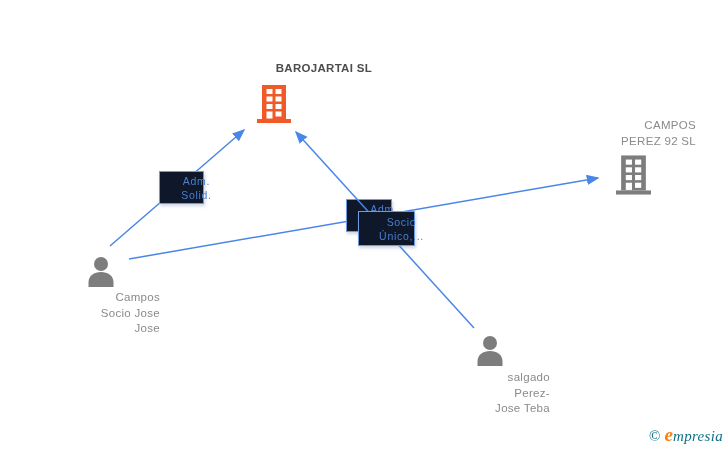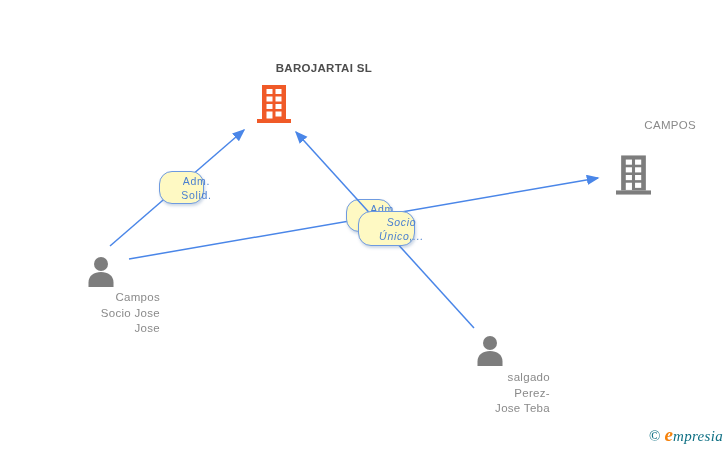--- a/index.html
+++ b/index.html
@@ -16,32 +16,32 @@
   }
   .node-label{
     position:absolute;text-align:right;color:#8a8a8a;
     font-size:11.5px;line-height:15.5px;letter-spacing:.3px;
   }
   .node-label span{display:block;}
   .icon-wrap{position:absolute;}
 
   
   .edge-box{
-    position:absolute;background:#fef9c3;border:1.5px solid #6e9ae0;border-radius:13px;
+    position:absolute;background:#0f172a;border:1.5px solid #6e9ae0;border-radius:0;
     box-shadow:1px 2px 3px rgba(110,140,180,.35);
     display:flex;flex-direction:column;align-items:center;justify-content:center;
     color:#4a7fd0;font-size:10.5px;line-height:14px;letter-spacing:.7px;
     box-sizing:border-box;
     padding-left:30px;
   }
   .edge-box span{display:block;white-space:nowrap;overflow:hidden;}
 
   #edge-box-adm-solid{left:159px;top:171px;width:45px;height:33px;}
   #edge-box-adm-u    {left:346px;top:199px;width:46px;height:33px;}
-  #edge-box-socio    {left:358px;top:211px;width:57px;height:35px;font-style:italic;}
+  #edge-box-socio    {left:358px;top:211px;width:57px;height:35px;}
 
   
   #title-barojartai {left:170px;top:62px;width:202px;}
   #icon-barojartai  {left:257px;top:85px;}
   #label-campos92   {left:566px;top:118px;width:130px;}
   #icon-campos92    {left:616px;top:155px;}
   #icon-person-left {left:86px;top:256px;}
   #label-person-left{left:40px;top:290px;width:120px;}
   #icon-person-bottom {left:475px;top:335px;}
   #label-person-bottom{left:430px;top:370px;width:120px;}
@@ -109,20 +109,21 @@
       <rect x="18.5" y="11.5" width="6" height="5" fill="#fff"></rect>
       <rect x="9.5" y="19" width="6" height="5" fill="#fff"></rect>
       <rect x="18.5" y="19" width="6" height="5" fill="#fff"></rect>
       <rect x="9.5" y="26.5" width="6" height="7" fill="#fff"></rect>
       <rect x="18.5" y="26.5" width="6" height="5" fill="#fff"></rect>
     </svg>
   </div>
 
   <div class="node-label" id="label-campos92">
     <span>CAMPOS</span>
+    <span>PEREZ 92 SL</span>
   </div>
   <div class="icon-wrap gray" id="icon-campos92">
     <svg width="35" height="40" viewBox="0 0 34 38">
       <rect x="0" y="34" width="34" height="4" fill="currentColor"></rect>
       <rect x="5" y="0" width="24" height="34" fill="currentColor"></rect>
       <rect x="9.5" y="4" width="6" height="5" fill="#fff"></rect>
       <rect x="18.5" y="4" width="6" height="5" fill="#fff"></rect>
       <rect x="9.5" y="11.5" width="6" height="5" fill="#fff"></rect>
       <rect x="18.5" y="11.5" width="6" height="5" fill="#fff"></rect>
       <rect x="9.5" y="19" width="6" height="5" fill="#fff"></rect>

